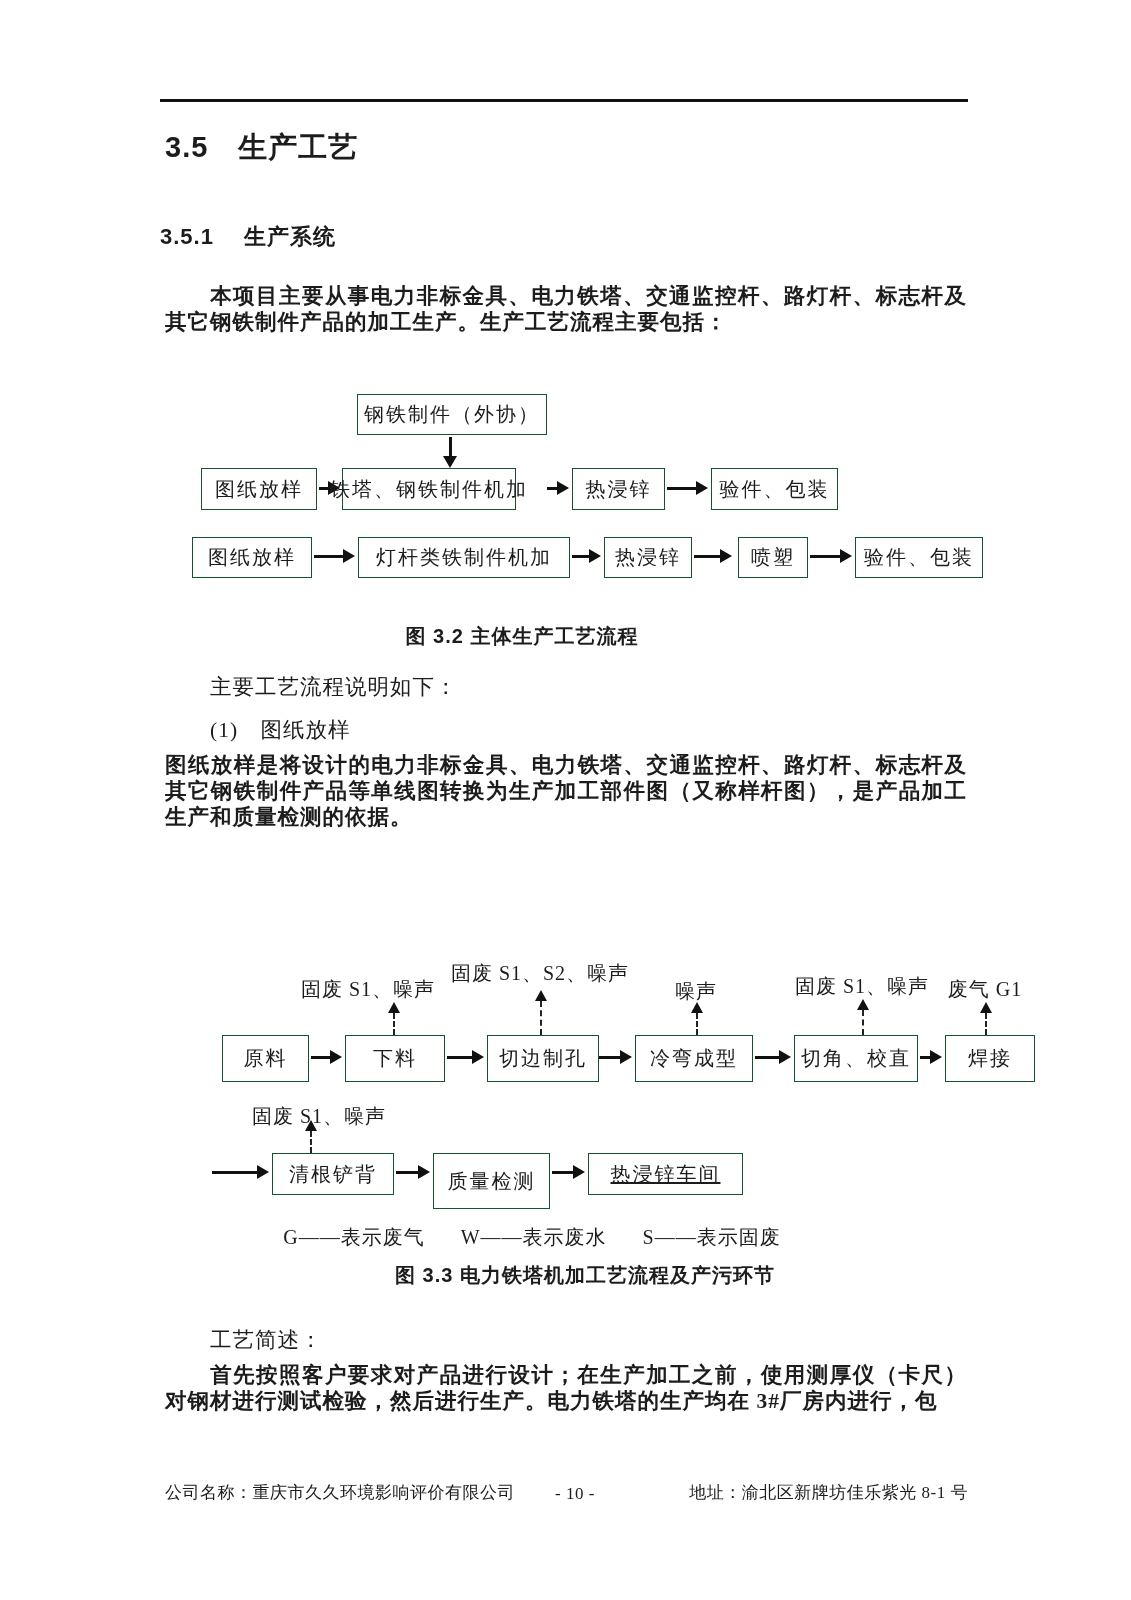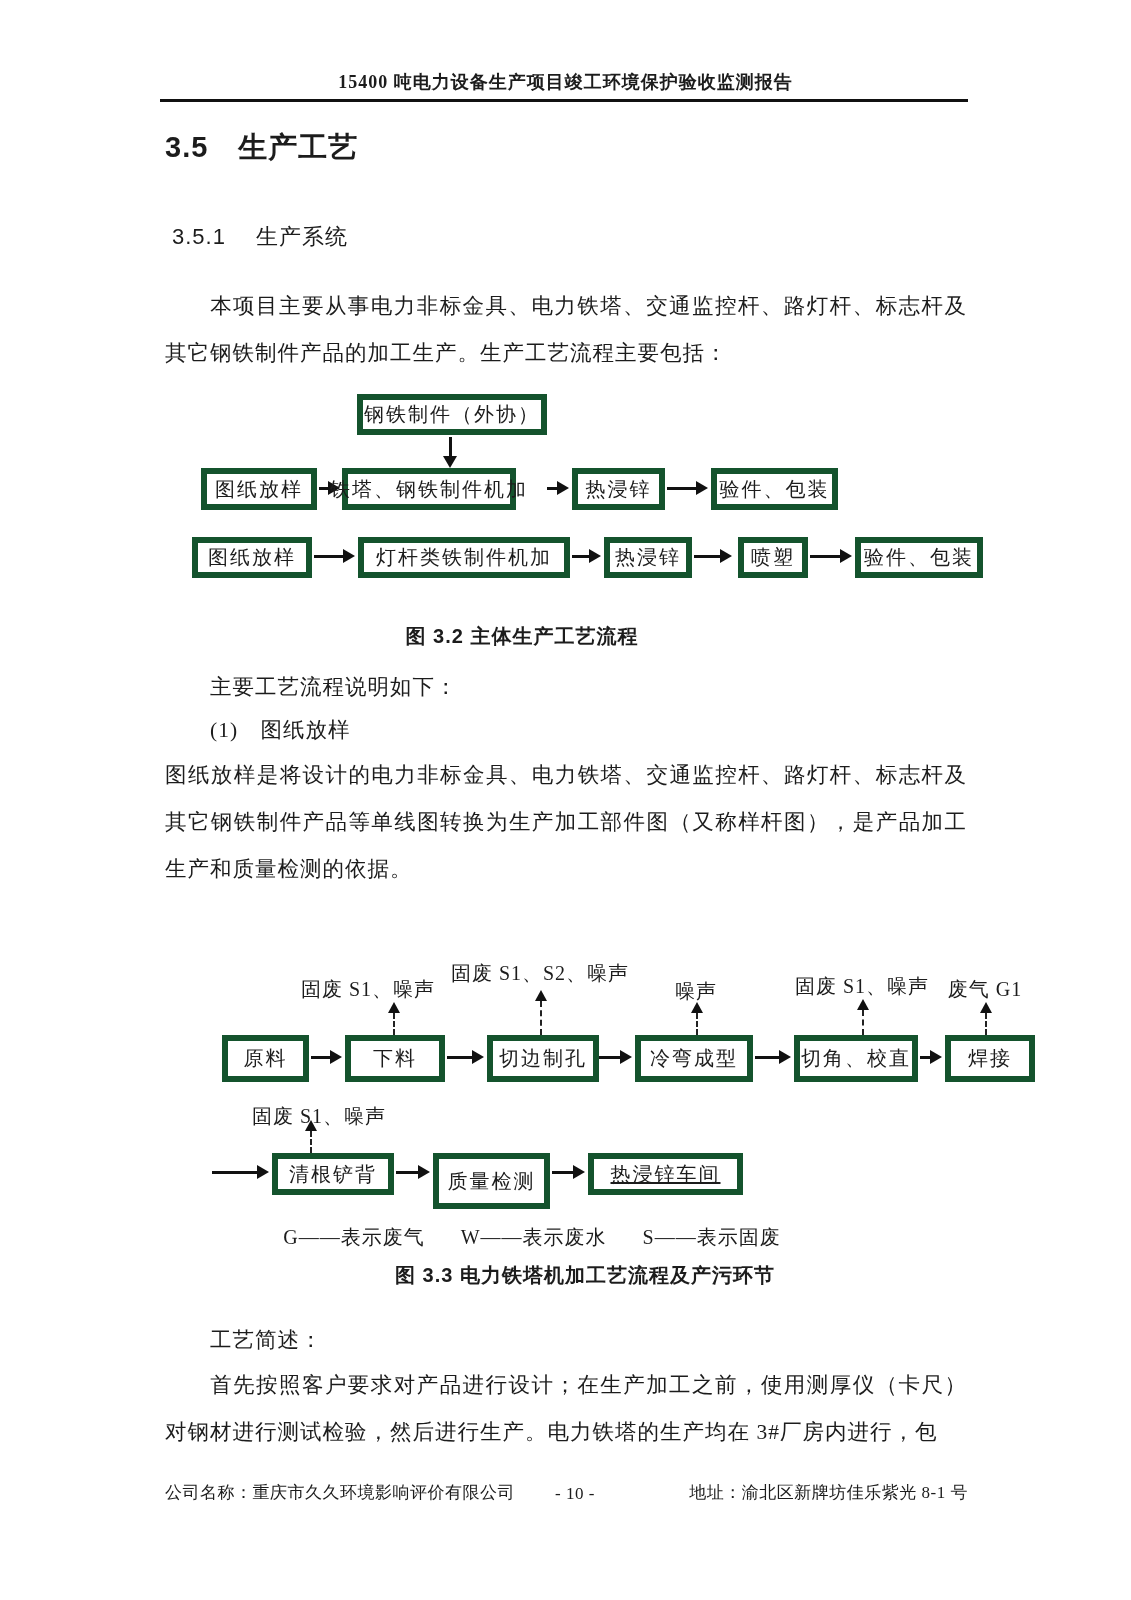--- a/index.html
+++ b/index.html
@@ -6,27 +6,27 @@
   .page{
     position:relative;width:1131px;height:1600px;margin:0 auto;background:#fff;
     font-family:"Liberation Serif","DejaVu Serif",serif;color:#1c1c1c;overflow:hidden;
   }
   .abs{position:absolute;}
   
   .doc-header{left:0;top:70px;width:1131px;text-align:center;font-size:18px;font-weight:bold;letter-spacing:1px;}
   .header-rule{left:160px;top:99px;width:808px;height:3px;background:#111;}
   
   .h-section{left:165px;top:128px;font-family:"Liberation Sans","DejaVu Sans",sans-serif;font-size:29px;font-weight:bold;letter-spacing:1px;}
-  .h-sub{left:172px;top:222px;font-family:"Liberation Sans","DejaVu Sans",sans-serif;font-size:22px;font-weight:normal;letter-spacing:1px;}
+  .h-sub{left:160px;top:222px;font-family:"Liberation Sans","DejaVu Sans",sans-serif;font-size:22px;font-weight:bold;letter-spacing:1px;}
   
-  .para{font-size:21.5px;line-height:47px;letter-spacing:1px;text-align:justify;}
+  .para{font-size:21.5px;line-height:26px;letter-spacing:1px;text-align:justify;font-weight:bold;}
   .indent{text-indent:2.1em;}
   .pline{font-size:21.5px;letter-spacing:1px;white-space:nowrap;}
   
-  .box{position:absolute;border:6px solid #14532d;background:#fff;display:flex;align-items:center;justify-content:center;
+  .box{position:absolute;border:1px solid #14532d;background:#fff;display:flex;align-items:center;justify-content:center;
        font-size:20px;letter-spacing:2px;white-space:nowrap;box-sizing:border-box;}
   
   .ar{position:absolute;height:3px;background:#111;}
   .ar::after{content:"";position:absolute;right:-11px;top:-6px;width:0;height:0;
       border-left:12px solid #111;border-top:7.5px solid transparent;border-bottom:7.5px solid transparent;}
   
   .ad{position:absolute;width:3px;background:#111;}
   .ad::after{content:"";position:absolute;left:-6px;bottom:-11px;width:0;height:0;
       border-top:12px solid #111;border-left:7.5px solid transparent;border-right:7.5px solid transparent;}
   
@@ -40,21 +40,20 @@
   .legend{position:absolute;text-align:center;font-size:20px;letter-spacing:1px;}
   .legend span{margin:0 15px;}
   
   .footer-item{position:absolute;font-size:17px;letter-spacing:0.5px;white-space:nowrap;}
 </style>
 </head>
 <body>
 
 <div class="page">
 
-  <div class="abs doc-header">15400 吨电力设备生产项目竣工环境保护验收监测报告</div>
   <div class="abs header-rule"></div>
 
   <div class="abs h-section">3.5　生产工艺</div>
   <div class="abs h-sub">3.5.1　 生产系统</div>
 
   <div class="abs para indent" style="left:165px;top:283px;width:802px;">本项目主要从事电力非标金具、电力铁塔、交通监控杆、路灯杆、标志杆及其它钢铁制件产品的加工生产。生产工艺流程主要包括：</div>
 
   <div>
     <div class="box" style="left:357px;top:394px;width:190px;height:41px;">钢铁制件（外协）</div>
     <div class="ad" style="left:449px;top:437px;height:20px;"></div>

